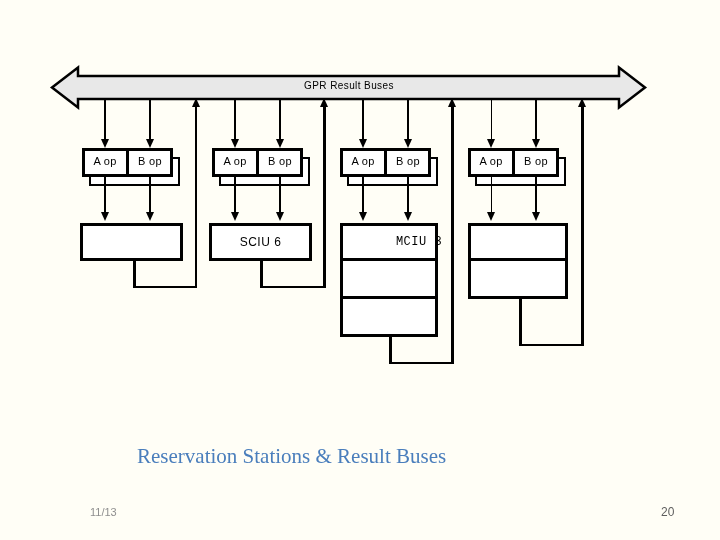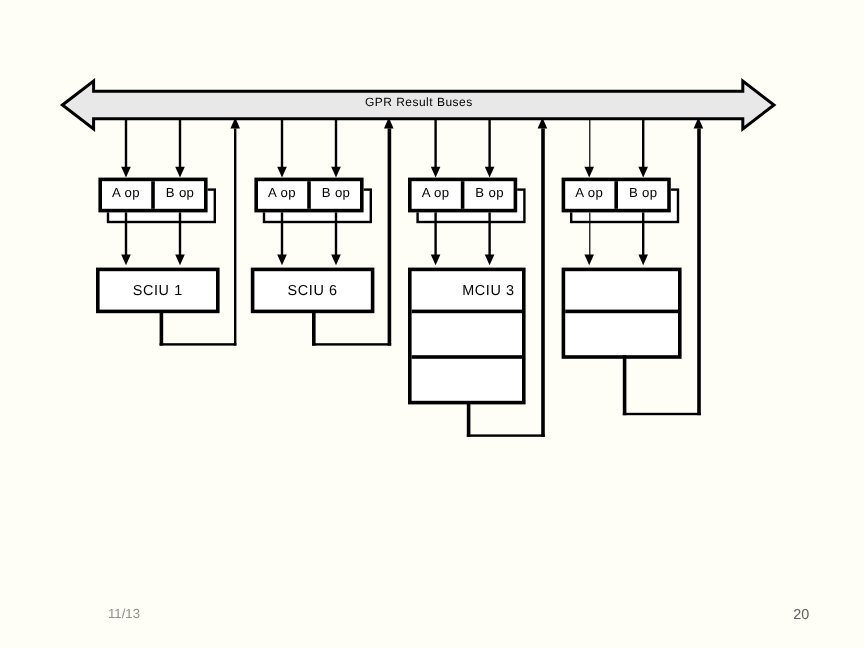--- a/index.html
+++ b/index.html
@@ -36,21 +36,20 @@
   <div class="stack" style="left:89px;top:157px;width:91px;height:29px;"></div>
   <div class="box" style="left:82px;top:148px;width:91px;height:29px;"></div>
   <div class="line" style="left:126px;top:151px;width:3px;height:23px;"></div>
   <div class="lbl" style="left:84px;top:155px;width:42px;">A op</div>
   <div class="lbl" style="left:129px;top:155px;width:42px;">B op</div>
   <div class="line" style="left:104px;top:177px;width:2px;height:36px;"></div>
   <div class="ah down" style="left:100.5px;top:212px;"></div>
   <div class="line" style="left:149px;top:177px;width:2px;height:36px;"></div>
   <div class="ah down" style="left:145.5px;top:212px;"></div>
   <div class="box" style="left:80px;top:223px;width:103px;height:38px;"></div>
-  <div class="unit-lbl" style="left:80px;top:223px;width:103px;height:38px;">SCIU 1</div>
   <div class="line" style="left:133px;top:259px;width:2.5px;height:29px;"></div>
   <div class="line" style="left:133px;top:285.5px;width:64px;height:2.5px;"></div>
   <div class="line" style="left:195px;top:107px;width:1.5px;height:181px;"></div>
   <div class="ah up" style="left:191.5px;top:98px;"></div>
 
   <div class="line" style="left:234px;top:99px;width:2px;height:41px;"></div>
   <div class="ah down" style="left:230.5px;top:139px;"></div>
   <div class="line" style="left:279px;top:99px;width:2px;height:41px;"></div>
   <div class="ah down" style="left:275.5px;top:139px;"></div>
   <div class="stack" style="left:219px;top:157px;width:91px;height:29px;"></div>
@@ -76,21 +75,21 @@
   <div class="stack" style="left:347px;top:157px;width:91px;height:29px;"></div>
   <div class="box" style="left:340px;top:148px;width:91px;height:29px;"></div>
   <div class="line" style="left:384px;top:151px;width:3px;height:23px;"></div>
   <div class="lbl" style="left:342px;top:155px;width:42px;">A op</div>
   <div class="lbl" style="left:387px;top:155px;width:42px;">B op</div>
   <div class="line" style="left:362px;top:177px;width:2px;height:36px;"></div>
   <div class="ah down" style="left:358.5px;top:212px;"></div>
   <div class="line" style="left:407px;top:177px;width:2px;height:36px;"></div>
   <div class="ah down" style="left:403.5px;top:212px;"></div>
   <div class="box" style="left:340px;top:223px;width:98px;height:114px;"></div>
-  <div class="unit-lbl" style="left:348px;top:223px;width:118px;height:37px;">MCIU 3</div>
+  <div class="unit-lbl" style="left:360px;top:223px;width:118px;height:37px;font-family:Liberation Mono, monospace;">MCIU 3</div>
   <div class="line" style="left:343px;top:258px;width:92px;height:3px;"></div>
   <div class="line" style="left:343px;top:296px;width:92px;height:3px;"></div>
   <div class="line" style="left:389px;top:335px;width:2.5px;height:29px;"></div>
   <div class="line" style="left:389px;top:361.5px;width:64.5px;height:2.5px;"></div>
   <div class="line" style="left:450.5px;top:107px;width:3px;height:257px;"></div>
   <div class="ah up" style="left:447.5px;top:98px;"></div>
 
   <div class="line" style="left:490.5px;top:99px;width:1px;height:41px;"></div>
   <div class="ah down" style="left:486.5px;top:139px;"></div>
   <div class="line" style="left:535px;top:99px;width:2px;height:41px;"></div>
@@ -104,16 +103,17 @@
   <div class="ah down" style="left:486.5px;top:212px;"></div>
   <div class="line" style="left:535px;top:177px;width:2px;height:36px;"></div>
   <div class="ah down" style="left:531.5px;top:212px;"></div>
   <div class="box" style="left:468px;top:223px;width:100px;height:76px;"></div>
   <div class="line" style="left:471px;top:258px;width:94px;height:3px;"></div>
   <div class="line" style="left:519px;top:296px;width:2.5px;height:50px;"></div>
   <div class="line" style="left:519px;top:343.5px;width:64.5px;height:2.5px;"></div>
   <div class="line" style="left:580.5px;top:107px;width:3px;height:239px;"></div>
   <div class="ah up" style="left:577.5px;top:98px;"></div>
 
+  <div class="caption">Reservation Stations &amp; Result Buses</div>
   <div class="footer-date">11/13</div>
   <div class="page-num">20</div>
 
 </div>
 
 </body></html>

